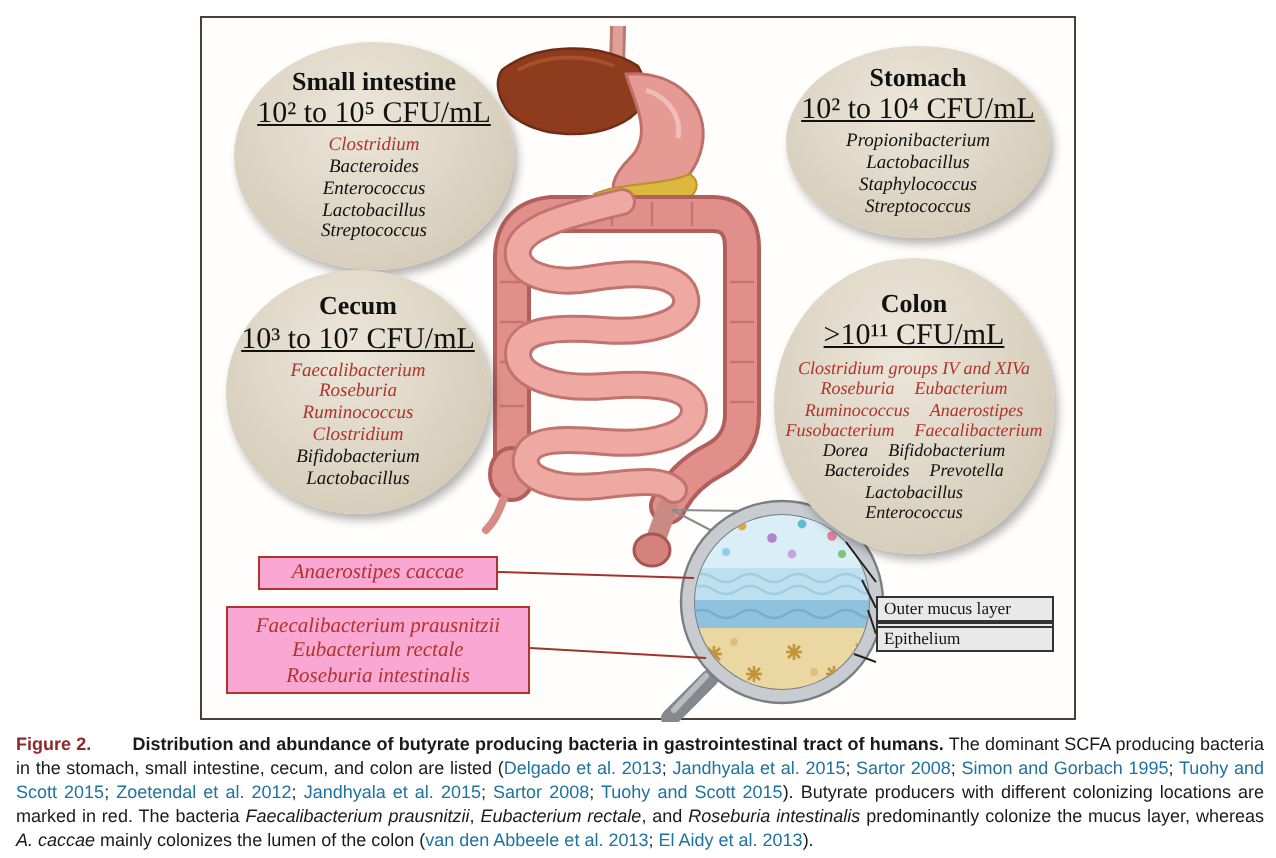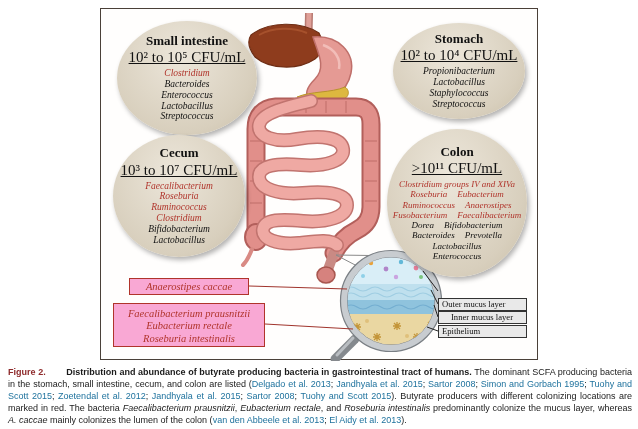--- a/index.html
+++ b/index.html
@@ -217,21 +217,21 @@
       <div class="b-duo">
         <span>Bacteroides</span>
         <span>Prevotella</span>
       </div>
       <div class="b-line colon-line">Lactobacillus</div>
       <div class="b-line colon-line">Enterococcus</div>
     </div>
 
     <div class="mucus-label" style="top:289px;">Outer mucus layer</div>
     <div class="mucus-label" style="top:302px;padding-left:12px;">Inner mucus layer</div>
-    <div class="mucus-label" style="top:316px;">Epithelium</div>
+    <div class="mucus-label" style="top:304px;">Epithelium</div>
 
     <div class="redbox" style="left:28px; top:269px; width:120px; height:17px;">
       <div class="sp">Anaerostipes caccae</div>
     </div>
     <div class="redbox" style="left:12px; top:294px; width:152px; height:44px;">
       <div class="sp">Faecalibacterium prausnitzii</div>
       <div class="sp">Eubacterium rectale</div>
       <div class="sp">Roseburia intestinalis</div>
     </div>
 

